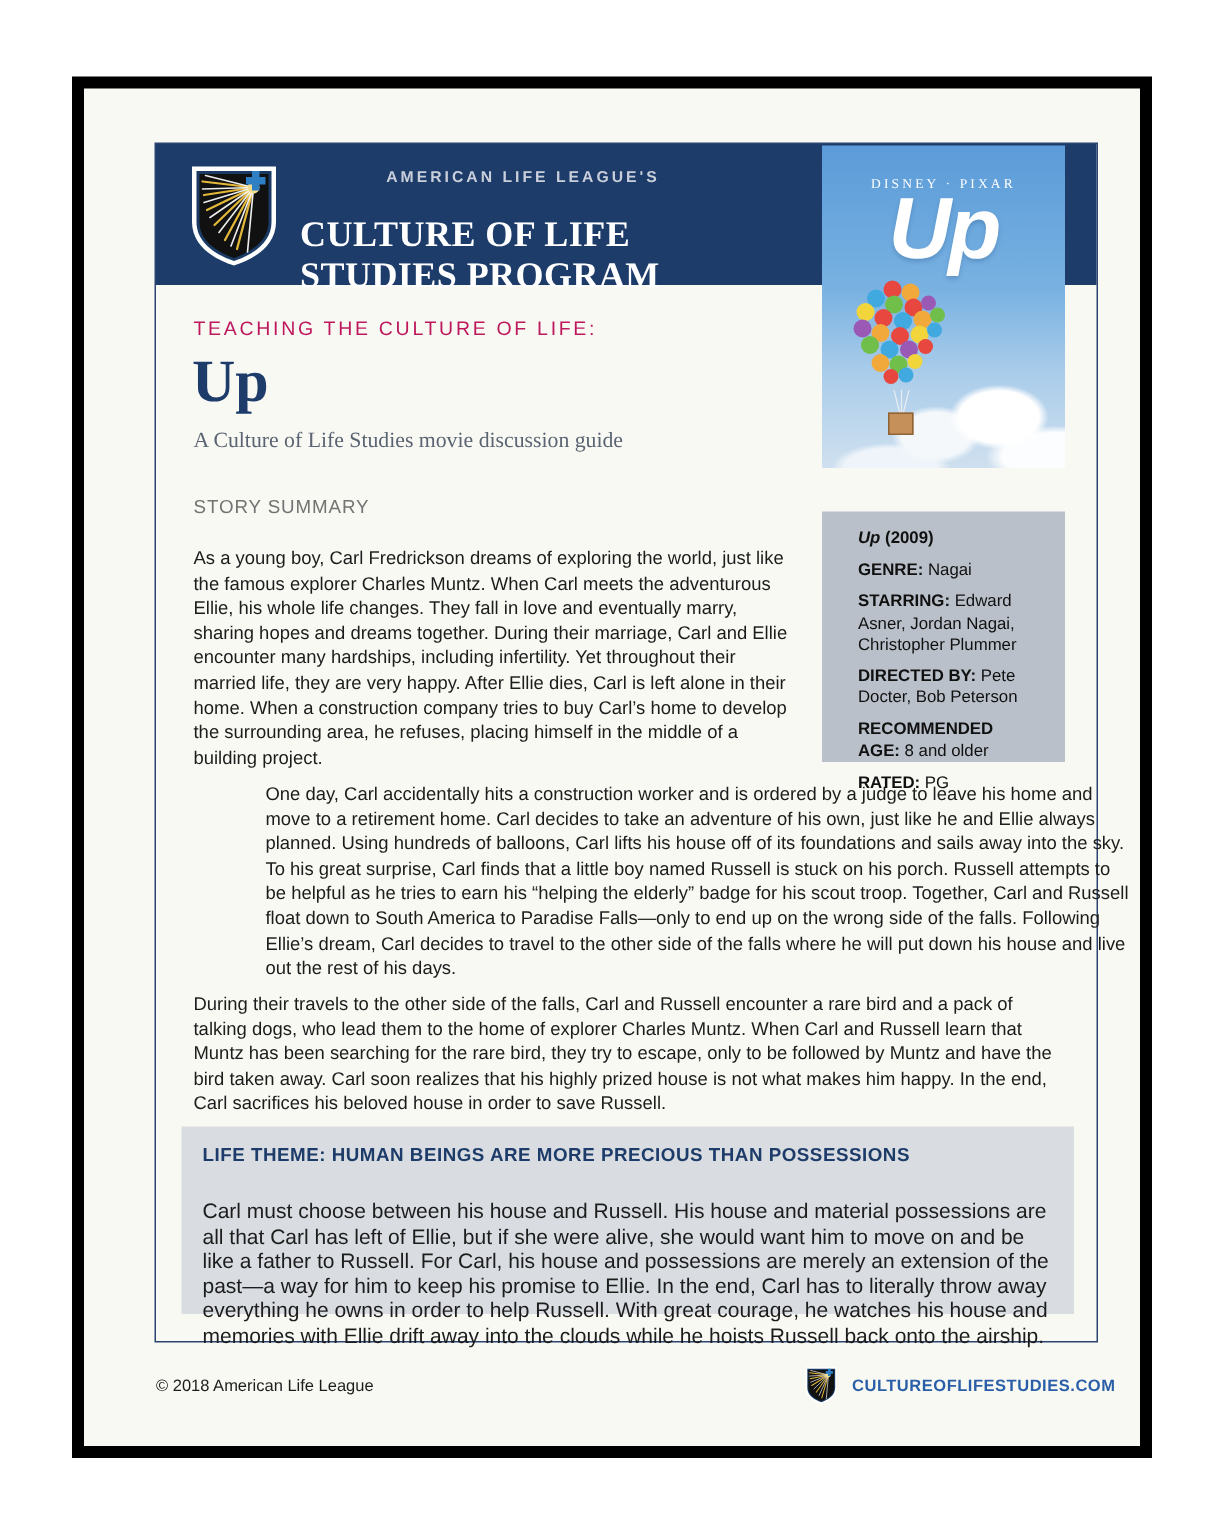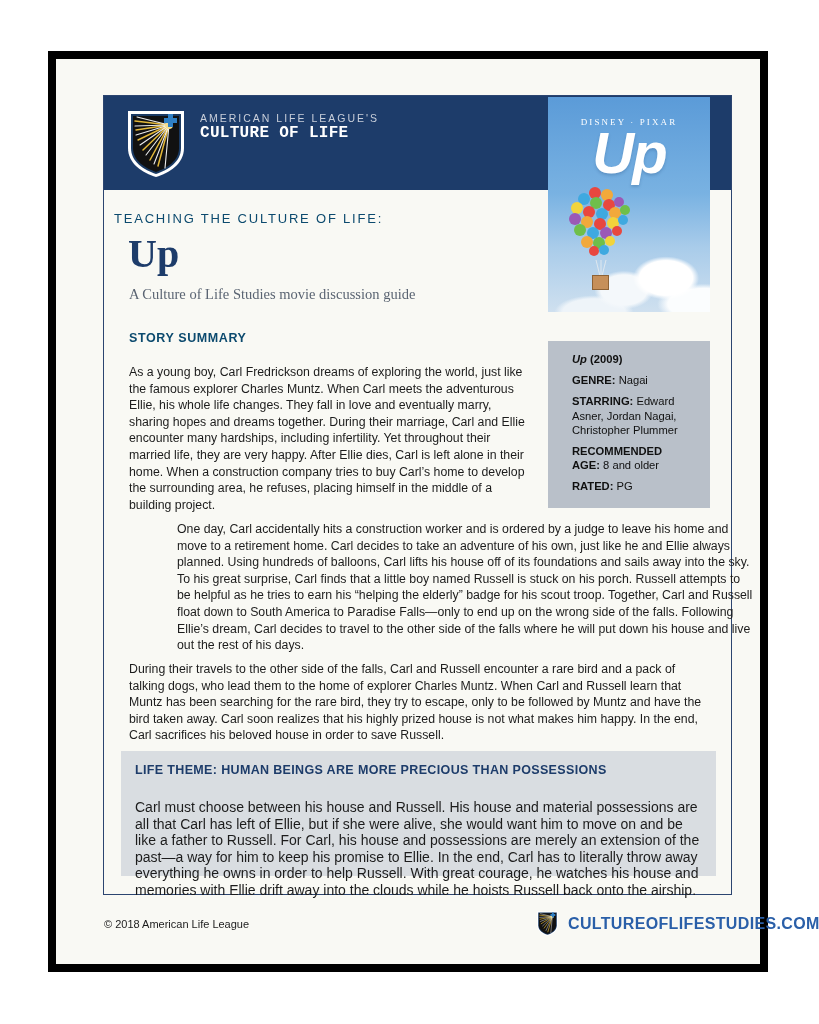--- a/index.html
+++ b/index.html
@@ -63,28 +63,28 @@
   #brand-block {
     position: absolute;
     left: 96px;
     top: 16px;
     color: #ffffff;
   }
   #brand-kicker {
     font-size: 10.5px;
     letter-spacing: 2.0px;
     color: #c9cfda;
-    font-weight: 400;
-    margin-bottom: 0;
+    font-weight: 700;
+    margin-bottom: 20px;
     text-align: right;
   }
   .brand-line {
-    font-family: Liberation Mono, monospace;
-    font-weight: 700;
-    font-size: 16px;
+    font-family: Liberation Serif, serif;
+    font-weight: 700;
+    font-size: 24px;
     line-height: 1.13;
     color: #ffffff;
     letter-spacing: 0.3px;
   }
 
   
   #movie-poster {
     position: absolute;
     left: 444px;
     top: 1px;
@@ -149,25 +149,25 @@
     position: absolute;
     left: 46px;
     top: 163px;
     width: 14px;
     height: 16px;
   }
 
   
   #teaching-kicker {
     position: absolute;
-    left: 10px;
+    left: 25px;
     top: 115px;
     font-size: 13px;
     letter-spacing: 1.8px;
-    color: #0c4a6e;
+    color: #be185d;
   }
   #doc-title {
     position: absolute;
     left: 24px;
     top: 138px;
     font-family: "Liberation Serif", serif;
     font-size: 40px;
     font-weight: 700;
     color: #1d3c6a;
     line-height: 1;
@@ -180,23 +180,23 @@
     font-size: 14.5px;
     color: #5a6472;
   }
 
   
   #story-heading {
     position: absolute;
     left: 25px;
     top: 235px;
     font-size: 12.5px;
-    font-weight: 700;
+    font-weight: 400;
     letter-spacing: 0.6px;
-    color: #0c4a6e;
+    color: #737373;
   }
 
   .body-col {
     position: absolute;
     left: 25px;
     color: #1c1c1c;
     font-size: 12.3px;
     line-height: 16.6px;
     text-align: left;
   }
@@ -263,21 +263,21 @@
   #footer-brand {
     position: absolute;
     left: 480px;
     top: 851px;
     display: flex;
     align-items: center;
     gap: 9px;
   }
   #footer-shield { width: 23px; height: 27px; }
   #footer-url {
-    font-size: 16px;
+    font-size: 11px;
     font-weight: 700;
     letter-spacing: 0.35px;
     color: #2a5fa8;
   }
 </style>
 </head>
 <body>
 
 <div id="black-frame">
   <div id="page">
@@ -307,20 +307,21 @@
             <line x1="44" y1="17" x2="29" y2="56"></line>
             <line x1="44" y1="17" x2="40" y2="60"></line>
           </g>
           <circle cx="44" cy="17" r="4" fill="#f3dd8e"></circle>
           <path d="M43 6 h5 v4 h4 v5 h-4 v4 h-5 v-4 h-4 v-5 h4 z" fill="#2f7fc4"></path>
         </svg>
 
         <div id="brand-block">
           <div id="brand-kicker">AMERICAN LIFE LEAGUE'S</div>
           <div class="brand-line">CULTURE OF LIFE</div>
+          <div class="brand-line">STUDIES PROGRAM</div>
         </div>
       </div>
 
       <div id="movie-poster">
         <div id="poster-clouds"></div>
         <div id="poster-disney">DISNEY · PIXAR</div>
         <div id="poster-title">Up</div>
         <svg id="poster-balloons" viewBox="0 0 74 84">
           <g>
             <circle cx="30" cy="14" r="6" fill="#e8473f"></circle>
@@ -377,20 +378,24 @@
         </div>
         <div class="info-row">
           <span>GENRE:</span>
           <span class="val">Nagai</span>
         </div>
         <div class="info-row">
           <span>STARRING:</span>
           <span class="val">Edward Asner, Jordan Nagai, Christopher Plummer</span>
         </div>
         <div class="info-row">
+          <span>DIRECTED BY:</span>
+          <span class="val">Pete Docter, Bob Peterson</span>
+        </div>
+        <div class="info-row">
           <span>RECOMMENDED AGE:</span>
           <span class="val">8 and older</span>
         </div>
         <div class="info-row">
           <span>RATED:</span>
           <span class="val">PG</span>
         </div>
       </div>
 
       <div id="life-theme">

